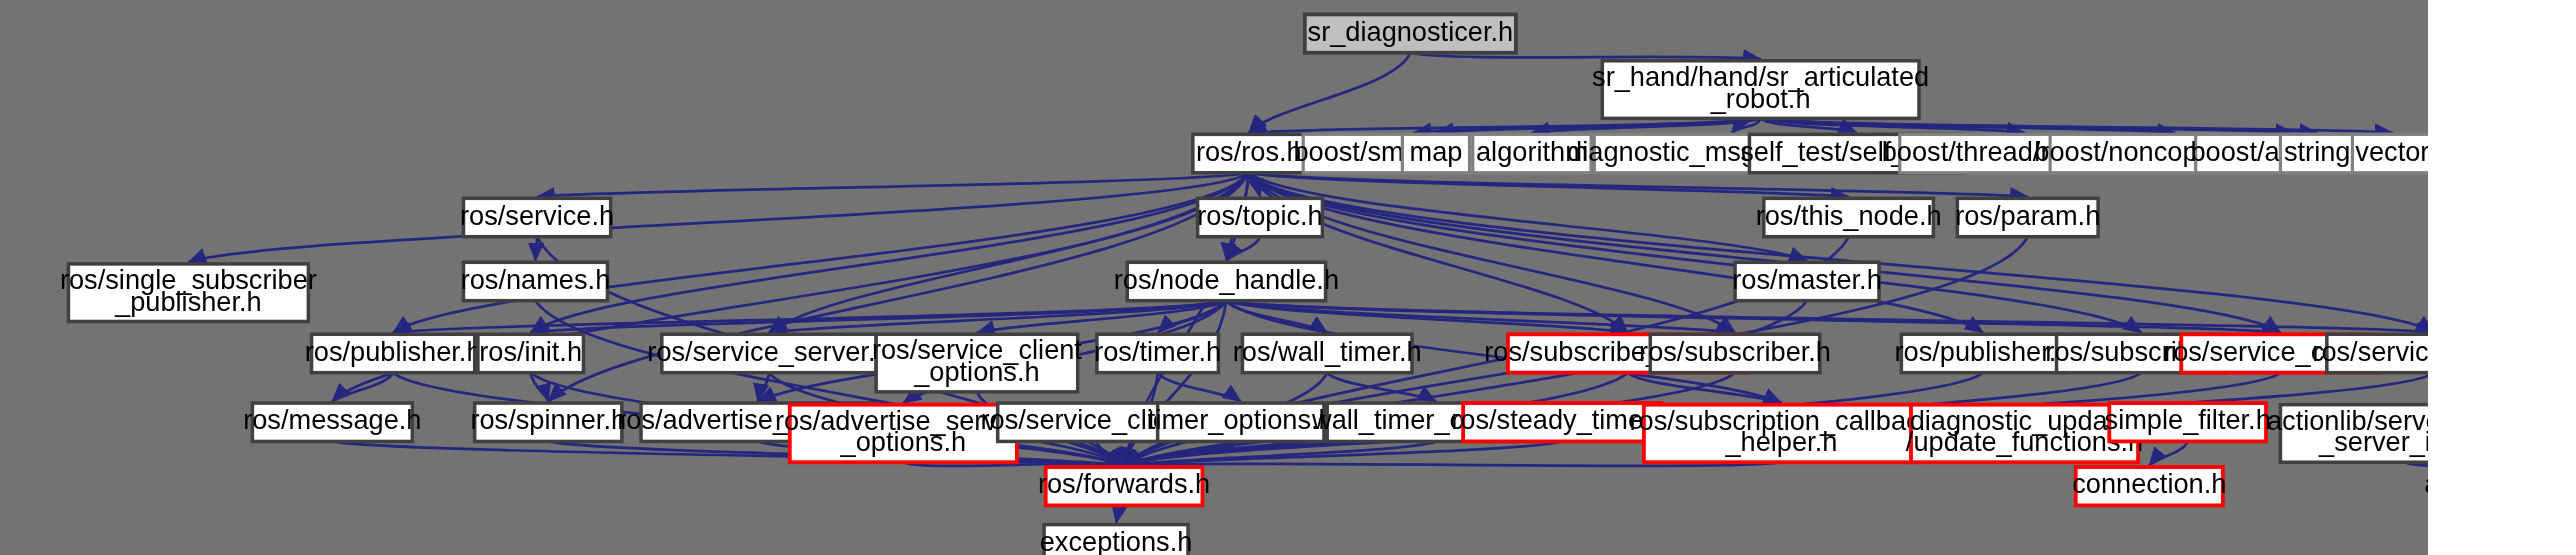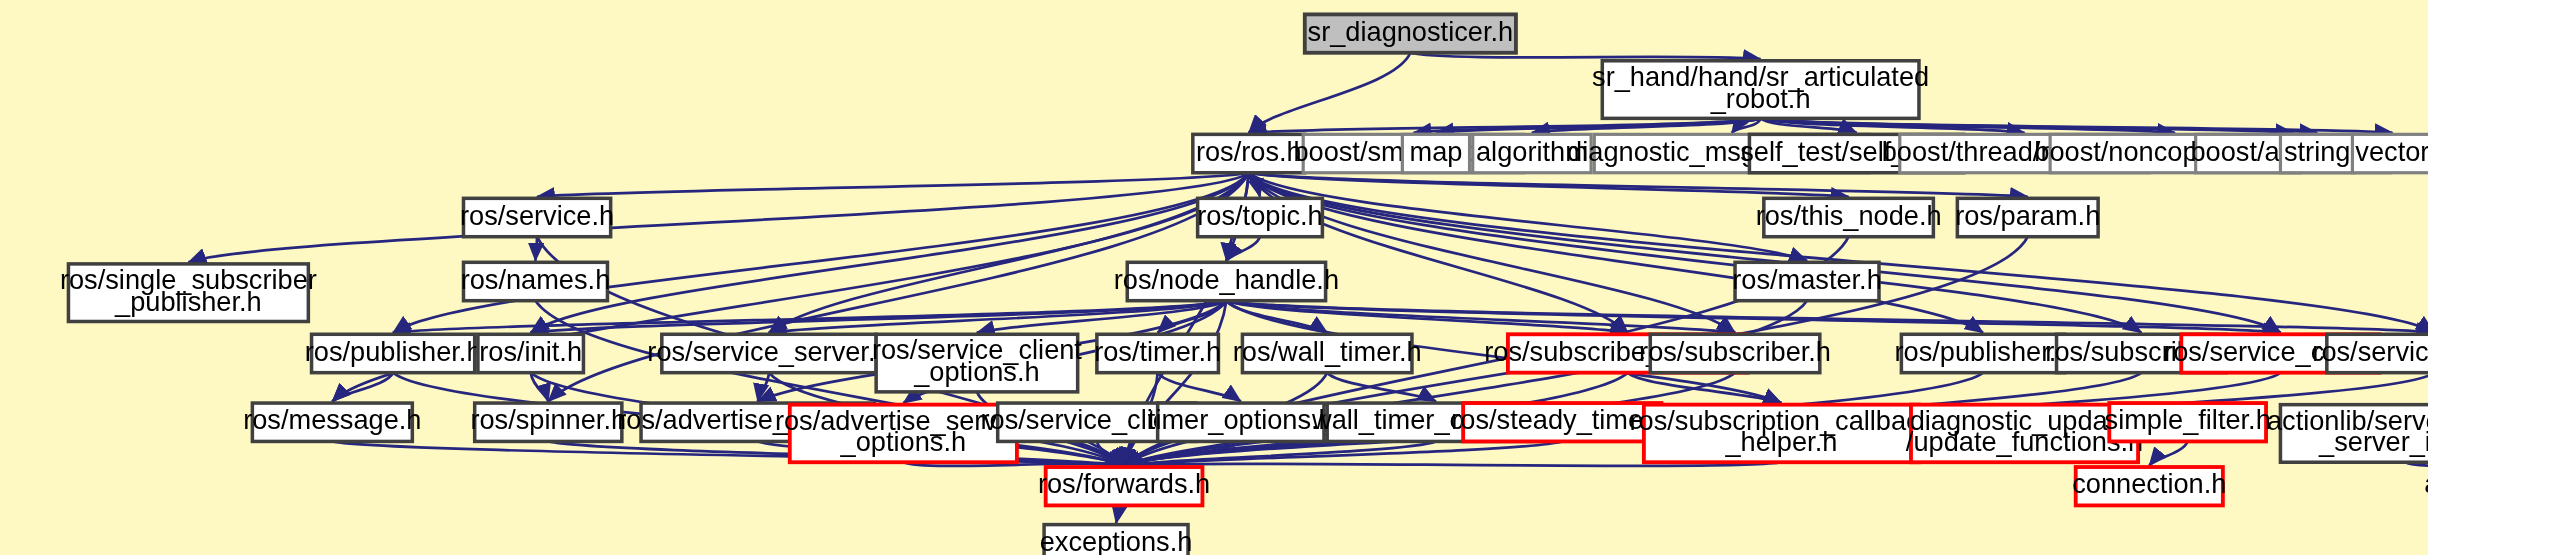--- a/index.html
+++ b/index.html
@@ -1,17 +1,17 @@
 <!DOCTYPE html>
 <html style="font-size:13px"><head>
 <meta charset="utf-8">
 <style>
   html,body{margin:0;padding:0;background:#ffffff;}
   body{font-family:"Liberation Sans",sans-serif;}
-  #graph-wrap{position:relative;width:2428px;height:555px;background:#fef9c3;overflow:hidden;}
+  #graph-wrap{position:relative;width:2428px;height:555px;background:#737373;overflow:hidden;}
   svg{display:block;}
   .node-box{fill:#ffffff;stroke:#404040;stroke-width:2.2;}
   .node-box.root{fill:#bfbfbf;stroke:#404040;stroke-width:2.4;}
   .node-box.redborder{stroke:#ff0000;stroke-width:2.4;}
   .node-box.greyborder{stroke:#808080;stroke-width:2.0;}
   .node-label{fill:#000000;font-family:"Liberation Sans",sans-serif;font-size:17px;text-anchor:middle;dominant-baseline:middle;}
   .edge{fill:none;stroke:#26267f;stroke-width:1.7;}
   .arrow-fill{fill:#26267f;}
 </style>
 </head>

